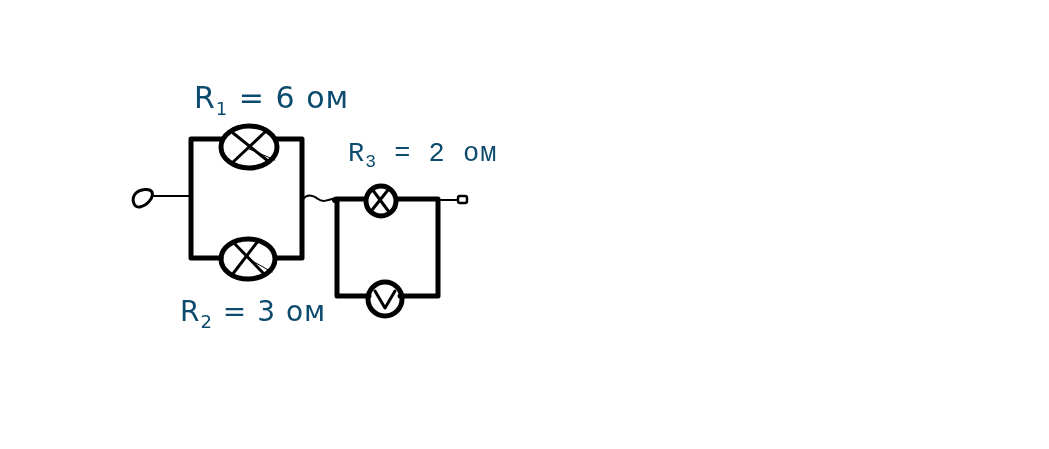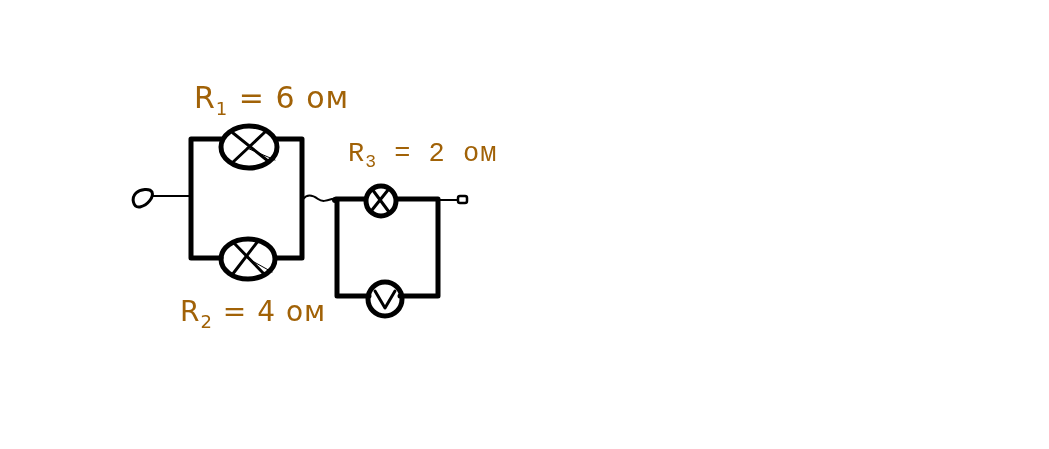--- a/index.html
+++ b/index.html
@@ -2,21 +2,21 @@
 <html><head>
   <meta charset="utf-8">
   <style>
     html, body { margin: 0; padding: 0; background: #ffffff; }
     body { width: 1049px; height: 449px; overflow: hidden; position: relative; }
     #canvas { position: absolute; left: 0; top: 0; }
     .lbl {
       position: absolute;
       font-family: "DejaVu Sans", sans-serif;
       font-size: 30px;
-      color: #a16207;
+      color: #0c4a6e;
       white-space: nowrap;
       line-height: 1;
       letter-spacing: 1px;
     }
     .lbl sub { font-size: 18px; }
   </style>
 </head>
 <body>
 
 <svg id="canvas" width="1049" height="449" viewBox="0 0 1049 449" xmlns="http://www.w3.org/2000/svg">
@@ -67,14 +67,14 @@
   <span>= 6 ом</span>
 </div>
 
 <div class="lbl" style="left:348px; top:141px; font-size:27px;font-family:Liberation Mono, monospace;">
   <span>R</span><sub>3</sub>
   <span>= 2 ом</span>
 </div>
 
 <div class="lbl" style="left:180px; top:298px; font-size:28px;">
   <span>R</span><sub>2</sub>
-  <span>= 4 ом</span>
+  <span>= 3 ом</span>
 </div>
 
 </body></html>

